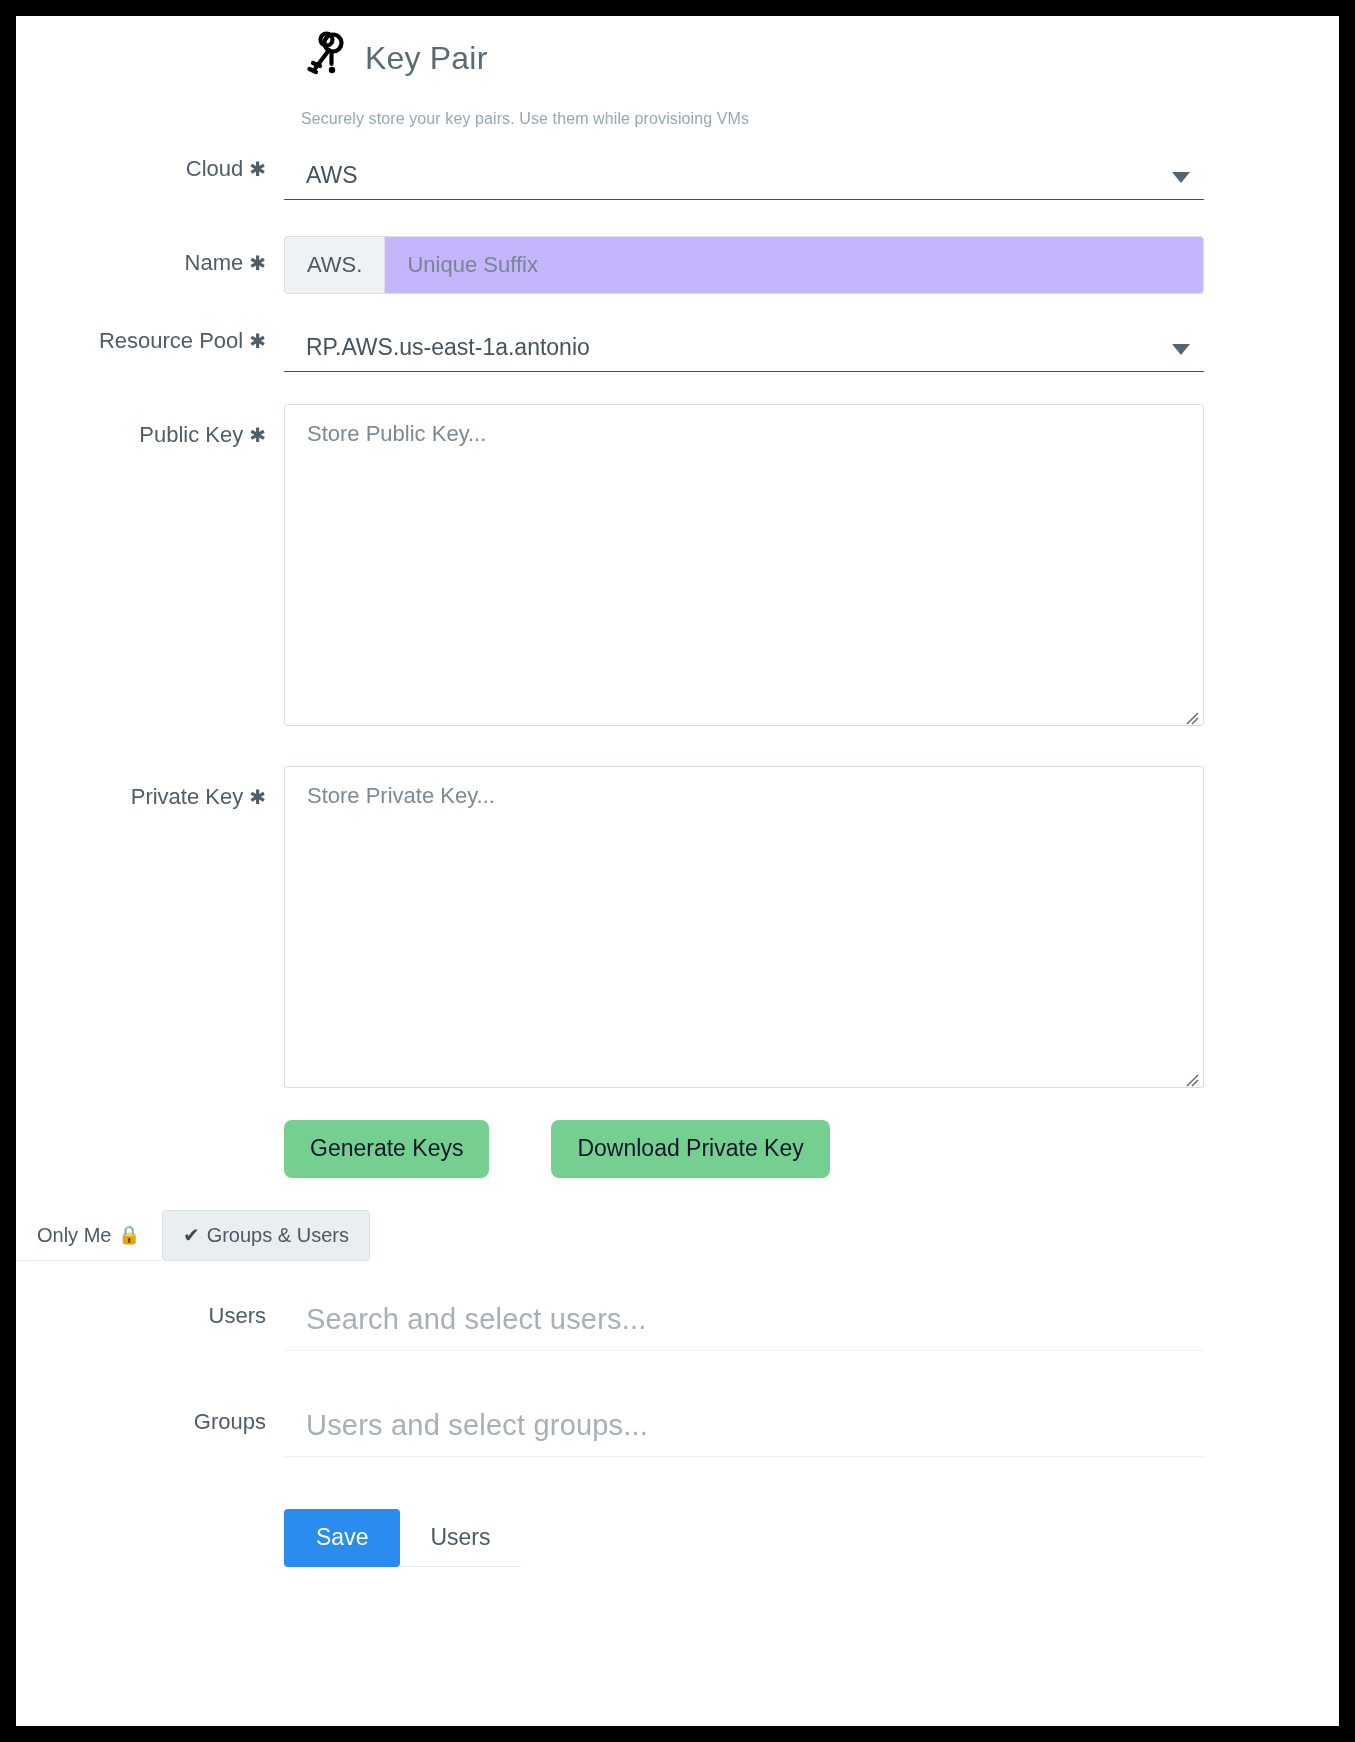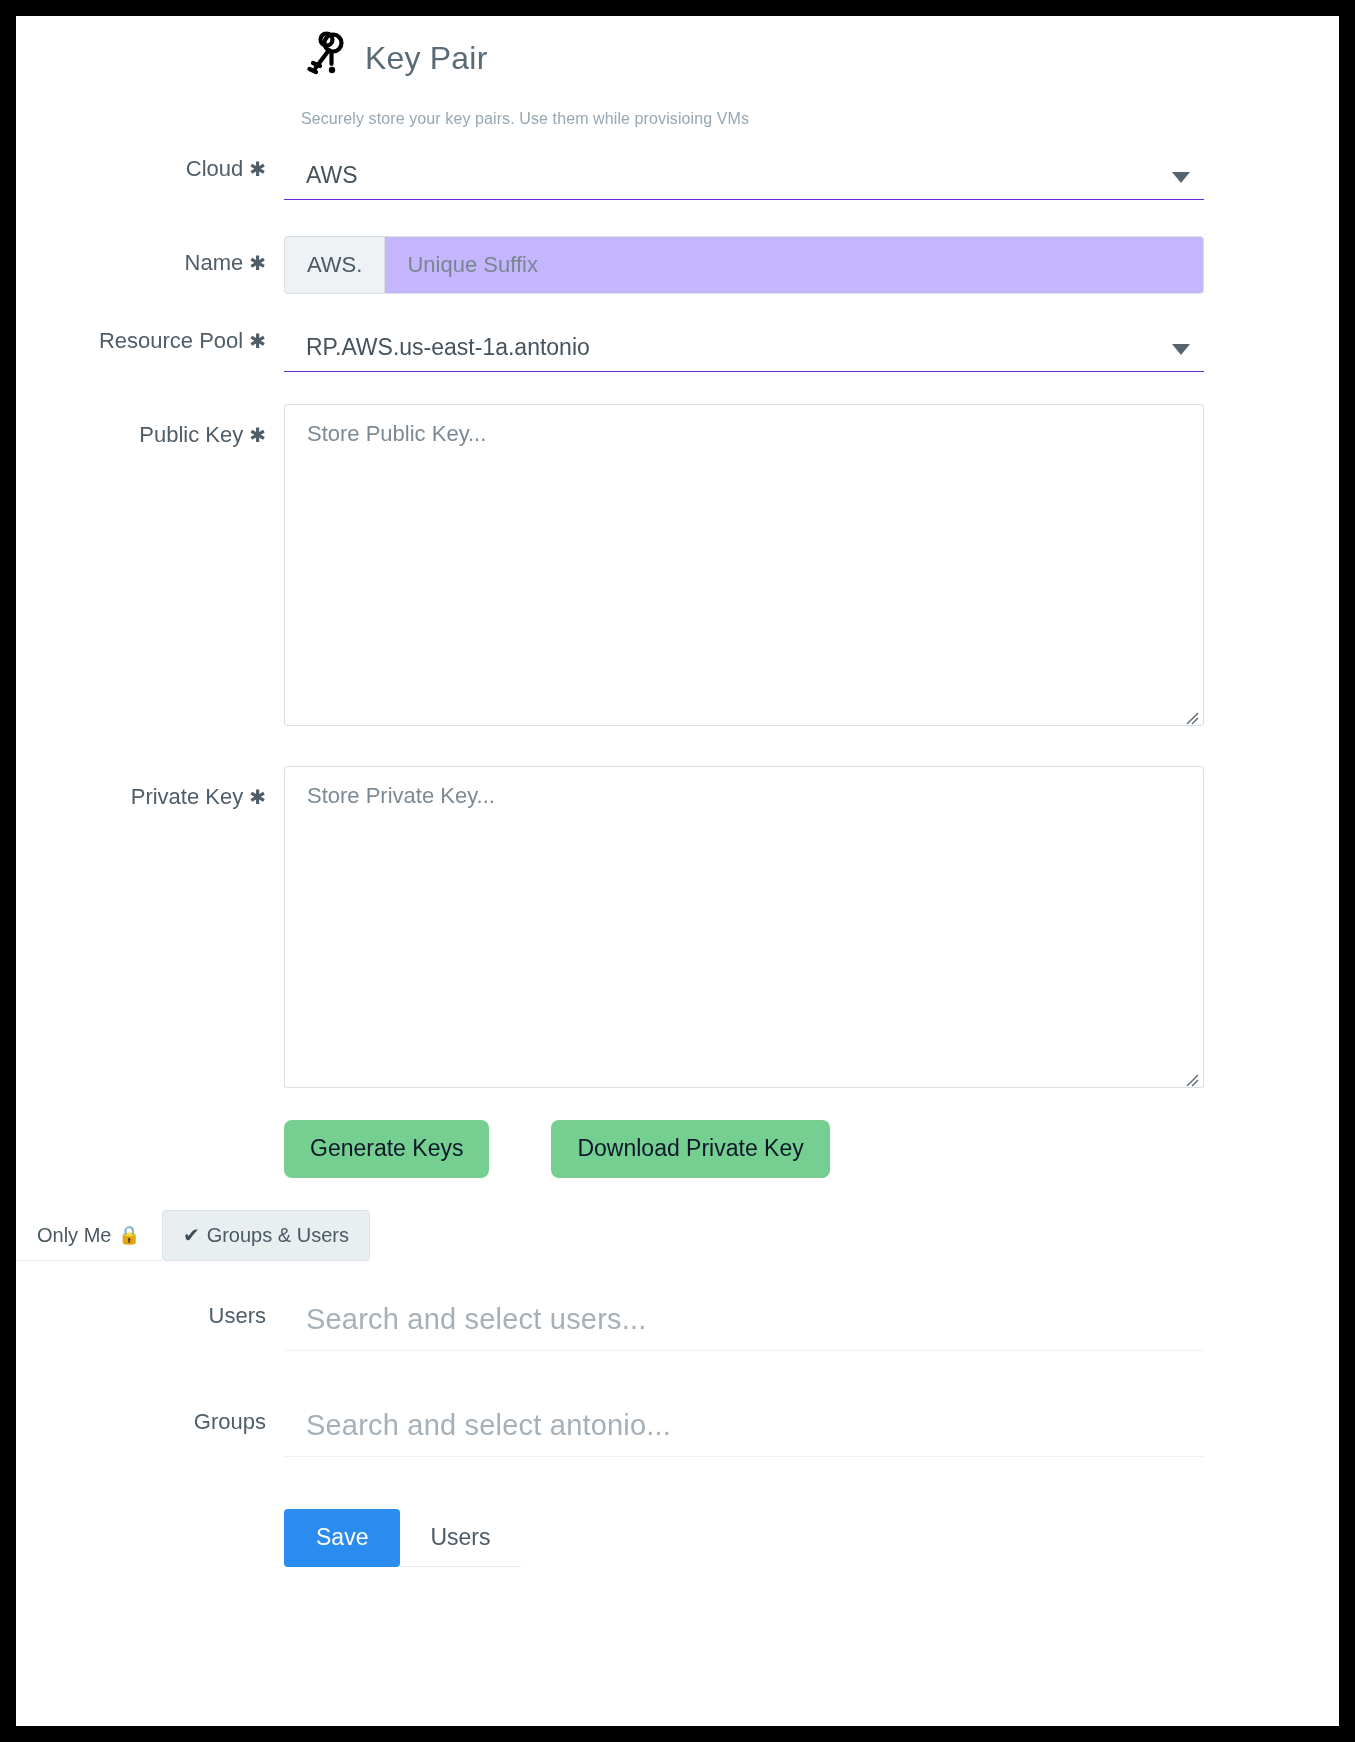--- a/index.html
+++ b/index.html
@@ -360,21 +360,21 @@
         <div class="ctrl">
           <div class="search-field">Search and select users...</div>
         </div>
       </div>
 
       <div class="row" style="margin-top:52px;">
         <div class="lbl" style="padding-top:6px;">
           <span>Groups</span>
         </div>
         <div class="ctrl">
-          <div class="search-field">Search and select antonio...</div>
+          <div class="search-field">Users and select groups...</div>
         </div>
       </div>
 
       <div class="row" style="margin-top:52px;">
         <div class="lbl"></div>
         <div class="ctrl">
           <div class="footer-row">
             <button class="btn-save">Save</button>
             <button class="btn-cancel">Users</button>
           </div>

